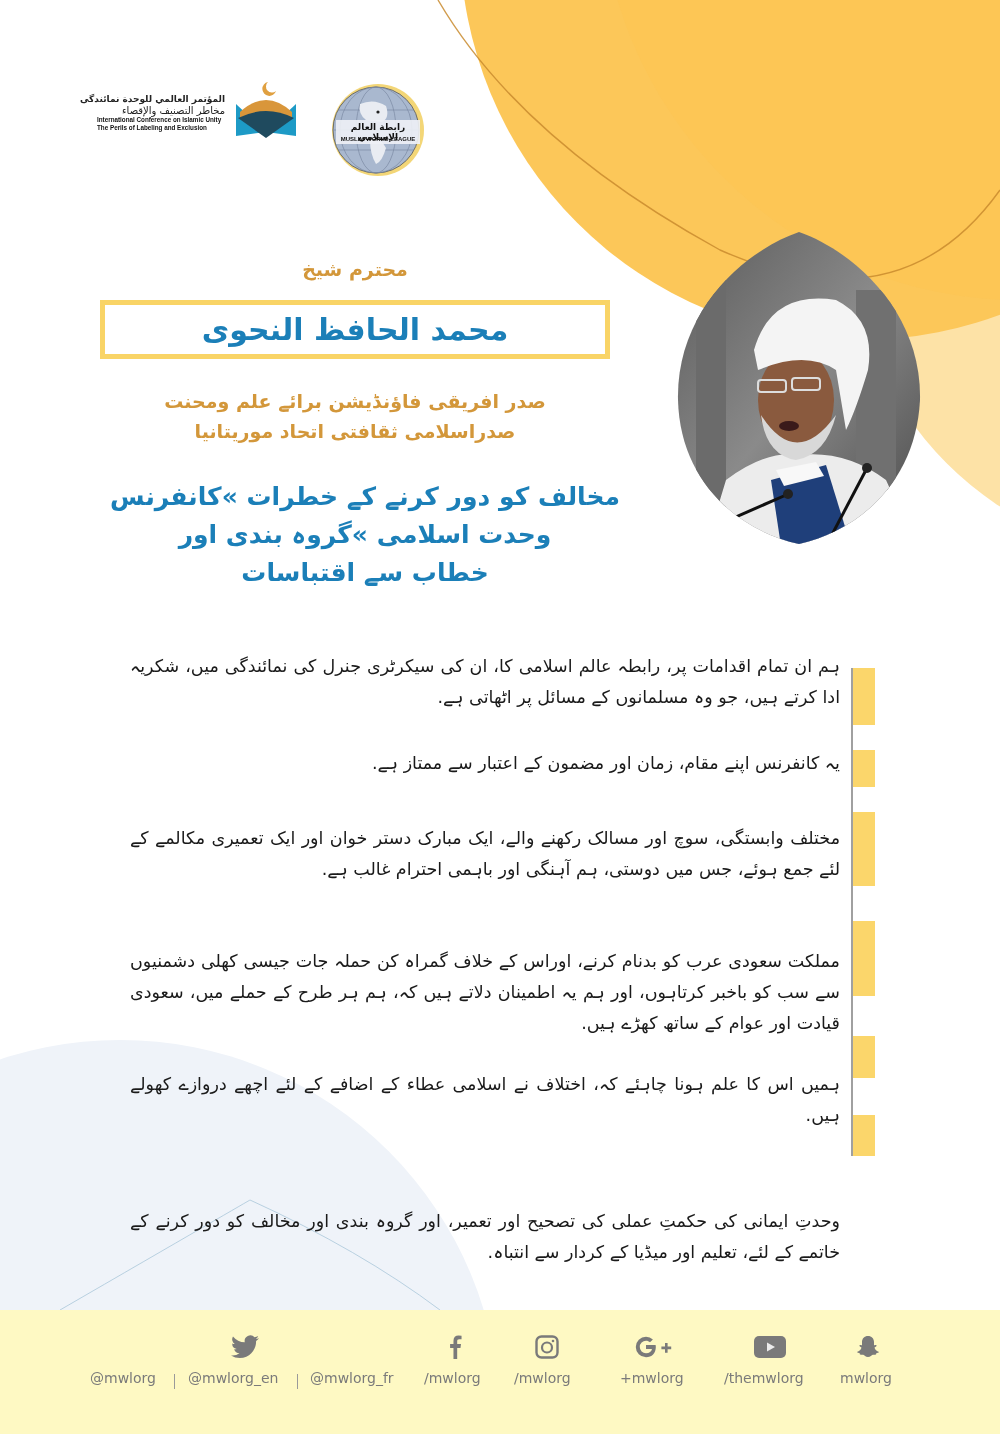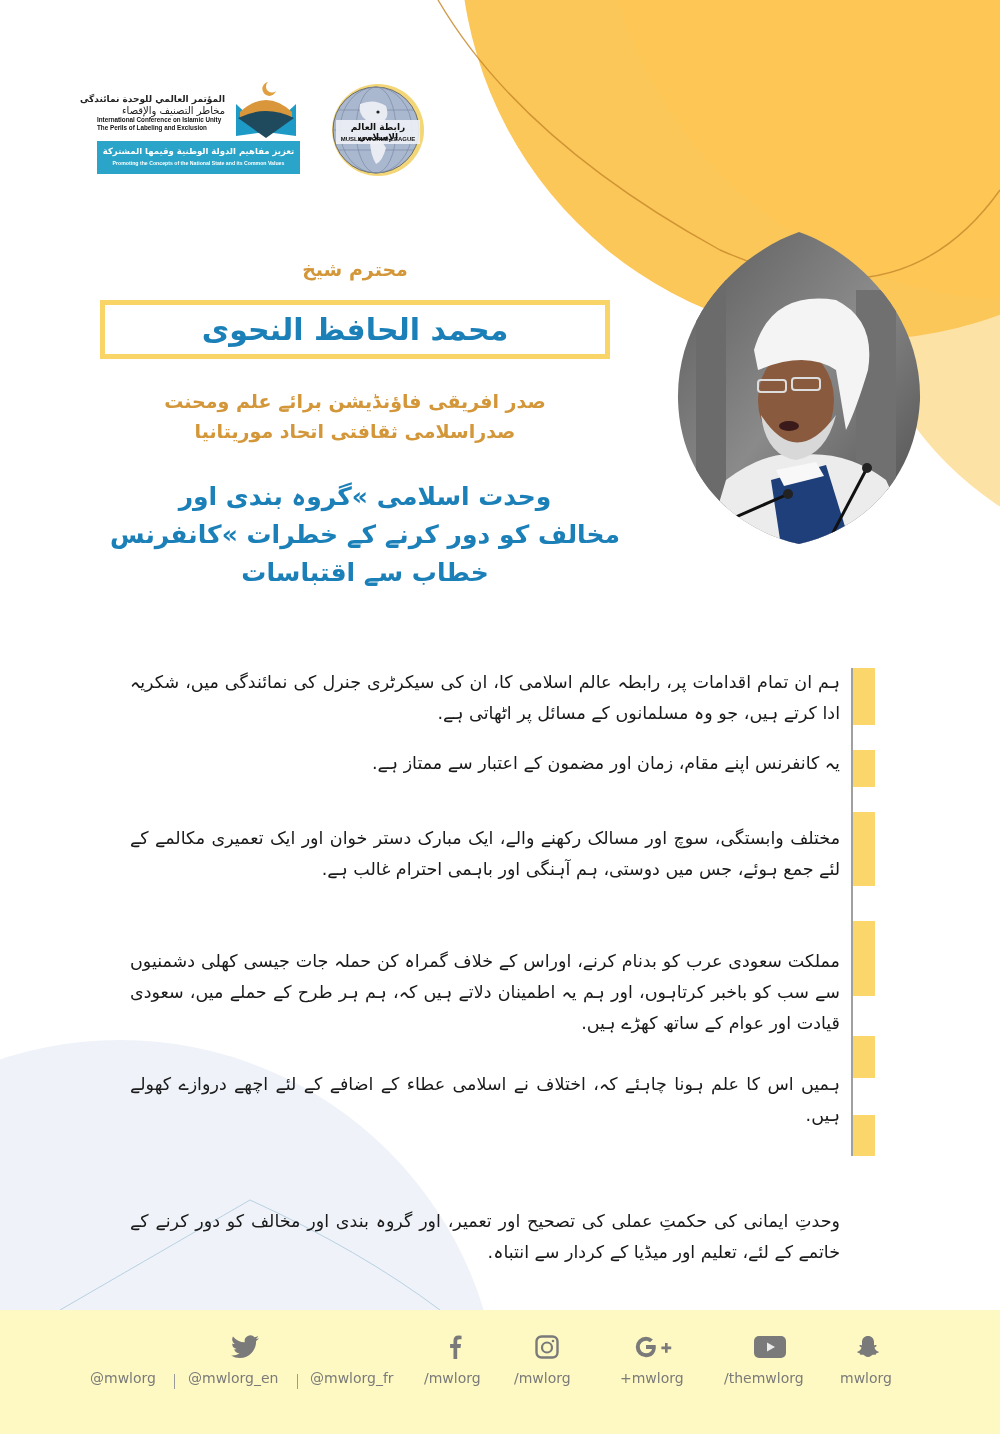--- a/index.html
+++ b/index.html
@@ -75,24 +75,20 @@
       <div class="conf-en1">International Conference on Islamic Unity</div>
       <div class="conf-en2">The Perils of Labeling and Exclusion</div>
     </div>
     <svg class="mark" viewBox="0 0 70 62">
       <path d="M38 4 a7 7 0 1 0 8 9 a5.5 5.5 0 1 1 -8 -9z" fill="#e0a040"></path>
       <path d="M6 26 L36 54 L6 58 Z" fill="#1d9ac6"></path>
       <path d="M66 26 L36 54 L66 58 Z" fill="#1d9ac6"></path>
       <path d="M10 34 Q36 10 62 34 L62 40 L10 40 Z" fill="#d9963a"></path>
       <path d="M8 40 Q36 26 64 40 L36 60 Z" fill="#1f4a5e"></path>
     </svg>
-  </div>
-  <div class="band">
-    <div class="band-ar">تعزيز مفاهيم الدولة الوطنية وقيمها المشتركة</div>
-    <div class="band-en">Promoting the Concepts of the National State and its Common Values</div>
   </div>
 </div>
 
 <div class="logo-mwl">
   <svg width="96" height="96" viewBox="0 0 96 96">
     <circle cx="48" cy="48" r="46" fill="#f3d677"></circle>
     <circle cx="46" cy="48" r="43" fill="#a9b8cf" stroke="#555" stroke-width="0.8"></circle>
     <ellipse cx="46" cy="48" rx="20" ry="43" fill="none" stroke="#7b8aa3" stroke-width="0.7"></ellipse>
     <ellipse cx="46" cy="48" rx="36" ry="43" fill="none" stroke="#7b8aa3" stroke-width="0.7"></ellipse>
     <line x1="3" y1="48" x2="89" y2="48" stroke="#7b8aa3" stroke-width="0.7"></line>
@@ -109,22 +105,22 @@
 
 <div class="honorific">محترم شیخ</div>
 <div class="name-box">
   <span class="name-text">محمد الحافظ النحوی</span>
 </div>
 <div class="positions">
   <div>صدر افریقی فاؤنڈیشن برائے علم ومحنت</div>
   <div>صدراسلامی ثقافتی اتحاد موریتانیا</div>
 </div>
 <div class="subtitle">
+  <div>مخالف کو دور کرنے  کے خطرات »کانفرنس</div>
   <div>وحدت اسلامی »گروہ بندی اور</div>
-  <div>مخالف کو دور کرنے  کے خطرات »کانفرنس</div>
   <div>خطاب سے اقتباسات</div>
 </div>
 
 <div class="photo">
   <svg width="246" height="316" viewBox="0 0 246 316">
     <defs>
       <clipPath id="leaf">
         <path d="M 123 2 C 175 20 246 80 244 170 C 240 250 185 300 123 314 C 60 300 4 250 2 170 C 0 80 70 20 123 2 Z"></path>
       </clipPath>
       <linearGradient id="bgGrad" x1="0" y1="0" x2="1" y2="1">
@@ -159,21 +155,21 @@
       <circle cx="112" cy="264" r="5" fill="#222"></circle>
       <line x1="150" y1="316" x2="190" y2="240" stroke="#111" stroke-width="3"></line>
       <circle cx="191" cy="238" r="5" fill="#222"></circle>
     </g>
   </svg>
 </div>
 
 <div class="quotes-rule"></div>
 
 <div class="quote-bar" style="top:668px;height:57px;"></div>
-<p class="quote" style="top:667px;">ہم ان تمام اقدامات پر، رابطہ عالم اسلامی کا، ان کی سیکرٹری جنرل کی نمائندگی میں، شکریہ ادا کرتے ہیں، جو وہ مسلمانوں  کے مسائل پر اٹھاتی ہے.</p>
+<p class="quote" style="top:651px;">ہم ان تمام اقدامات پر، رابطہ عالم اسلامی کا، ان کی سیکرٹری جنرل کی نمائندگی میں، شکریہ ادا کرتے ہیں، جو وہ مسلمانوں  کے مسائل پر اٹھاتی ہے.</p>
 
 <div class="quote-bar" style="top:750px;height:37px;"></div>
 <p class="quote" style="top:748px;">یہ کانفرنس اپنے مقام، زمان اور مضمون  کے اعتبار سے ممتاز ہے.</p>
 
 <div class="quote-bar" style="top:812px;height:74px;"></div>
 <p class="quote" style="top:823px;">مختلف وابستگی، سوچ اور مسالک رکھنے والے، ایک  مبارک دستر خوان اور ایک تعمیری مکالمے  کے لئے جمع ہوئے، جس میں دوستی، ہم آہنگی اور باہمی احترام غالب ہے.</p>
 
 <div class="quote-bar" style="top:921px;height:75px;"></div>
 <p class="quote" style="top:946px;">مملکت سعودی عرب کو بدنام کرنے، اوراس  کے خلاف گمراہ کن حملہ جات جیسی کھلی دشمنیوں سے سب کو باخبر کرتاہوں، اور ہم یہ اطمینان دلاتے ہیں کہ، ہم ہر طرح  کے حملے میں، سعودی قیادت اور عوام  کے ساتھ کھڑے ہیں.</p>
 

